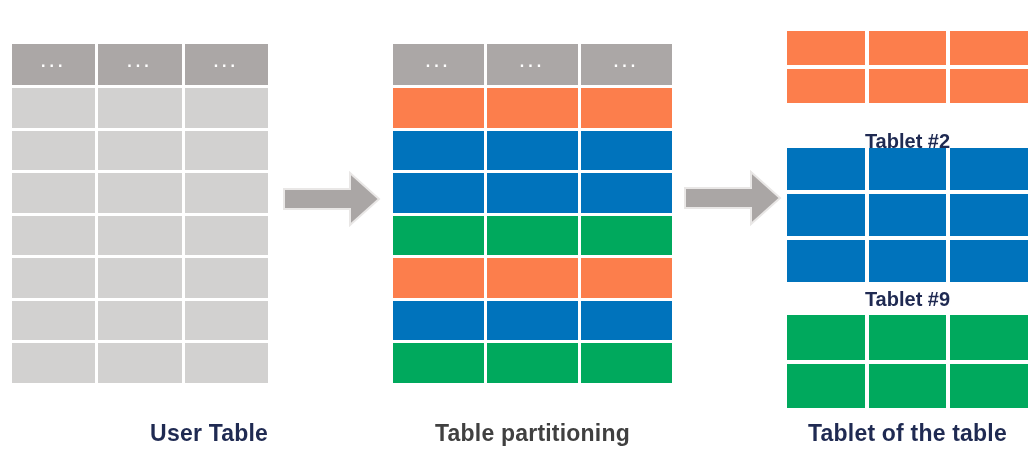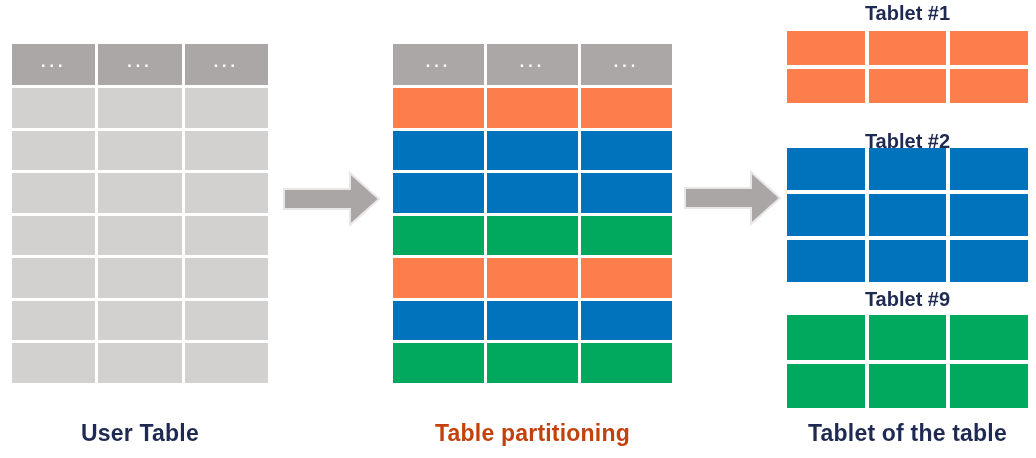--- a/index.html
+++ b/index.html
@@ -39,21 +39,21 @@
   #arrow-1 { left: 283px; top: 169px; width: 99px; height: 60px; }
   #arrow-2 { left: 684px; top: 168px; width: 99px; height: 60px; }
 
   #tablet-title-0 { left: 787px; top: 2px;   width: 241px; }
   #tablet-table-0 { left: 787px; top: 31px;  width: 241px; height: 72px;  }
   #tablet-title-1 { left: 787px; top: 130px; width: 241px; }
   #tablet-table-1 { left: 787px; top: 148px; width: 241px; height: 134px; }
   #tablet-title-2 { left: 787px; top: 288px; width: 241px; }
   #tablet-table-2 { left: 787px; top: 315px; width: 241px; height: 93px;  }
 
-  #caption-user      { left: 12px;  top: 420px; width: 256px; }
+  #caption-user      { left: 12px;  top: 420px; width: 256px; text-align: right; }
   #caption-partition { left: 393px; top: 420px; width: 279px; }
   #caption-tablets   { left: 787px; top: 420px; width: 241px; }
 </style>
 </head>
 <body style="background: rgb(255, 255, 255);">
 
 <div class="canvas">
 
   <div id="user-table" class="grid-table" style="grid-template-columns: repeat(3, 1fr); grid-template-rows: 41px repeat(7, 1fr); gap: 3px;">
       <div class="hdr-cell" style="background: rgb(171, 167, 166);">...</div>
@@ -106,27 +106,26 @@
       <div style="background: rgb(252, 126, 76);"></div>
       <div style="background: rgb(252, 126, 76);"></div>
       <div style="background: rgb(252, 126, 76);"></div>
       <div style="background: rgb(0, 115, 188);"></div>
       <div style="background: rgb(0, 115, 188);"></div>
       <div style="background: rgb(0, 115, 188);"></div>
       <div style="background: rgb(0, 169, 93);"></div>
       <div style="background: rgb(0, 169, 93);"></div>
       <div style="background: rgb(0, 169, 93);"></div>
     </div>
-  <div id="caption-partition" class="caption" style="color: #c2410c;">Table partitioning</div>
+  <div id="caption-partition" class="caption" style="color: #404040;">Table partitioning</div>
 
   <svg id="arrow-2" class="arrow" viewBox="0 0 99 60" aria-hidden="true">
     <polygon points="1,20 67,20 67,4 96,30 67,56 67,40 1,40" stroke-width="2" stroke-linejoin="miter" fill="#AAA6A5" stroke="#E9E7E6"></polygon>
   </svg>
 
-  <div id="tablet-title-0" class="tablet-title" style="color: rgb(31, 42, 82);">Tablet #1</div>
   <div id="tablet-table-0" class="grid-table" style="grid-template-columns: repeat(3, 1fr); grid-template-rows: repeat(2, 1fr); gap: 4px;">
       <div style="background: rgb(252, 126, 76);"></div>
       <div style="background: rgb(252, 126, 76);"></div>
       <div style="background: rgb(252, 126, 76);"></div>
       <div style="background: rgb(252, 126, 76);"></div>
       <div style="background: rgb(252, 126, 76);"></div>
       <div style="background: rgb(252, 126, 76);"></div>
     </div>
 
   <div id="tablet-title-1" class="tablet-title" style="color: rgb(31, 42, 82);">Tablet #2</div>

